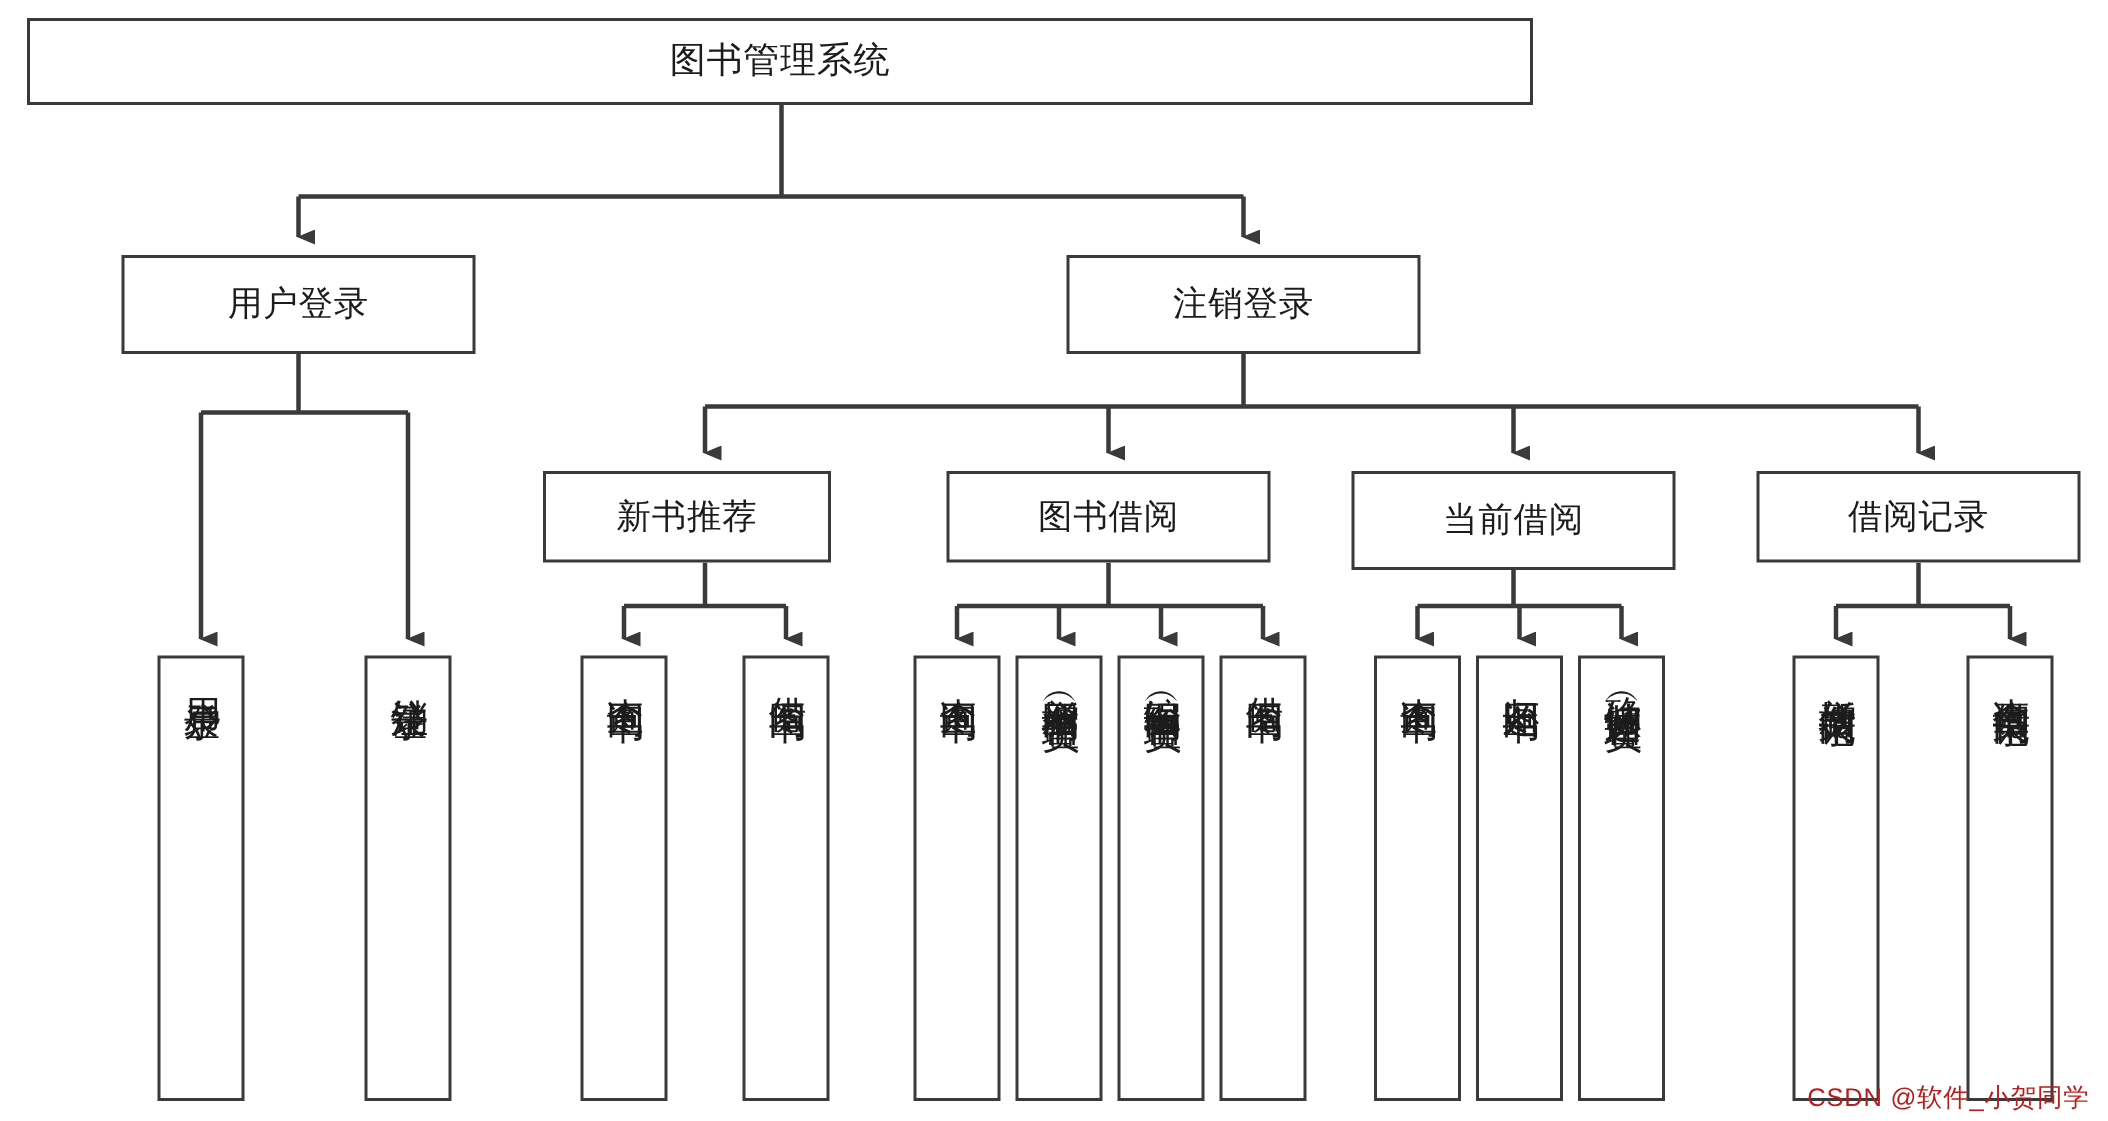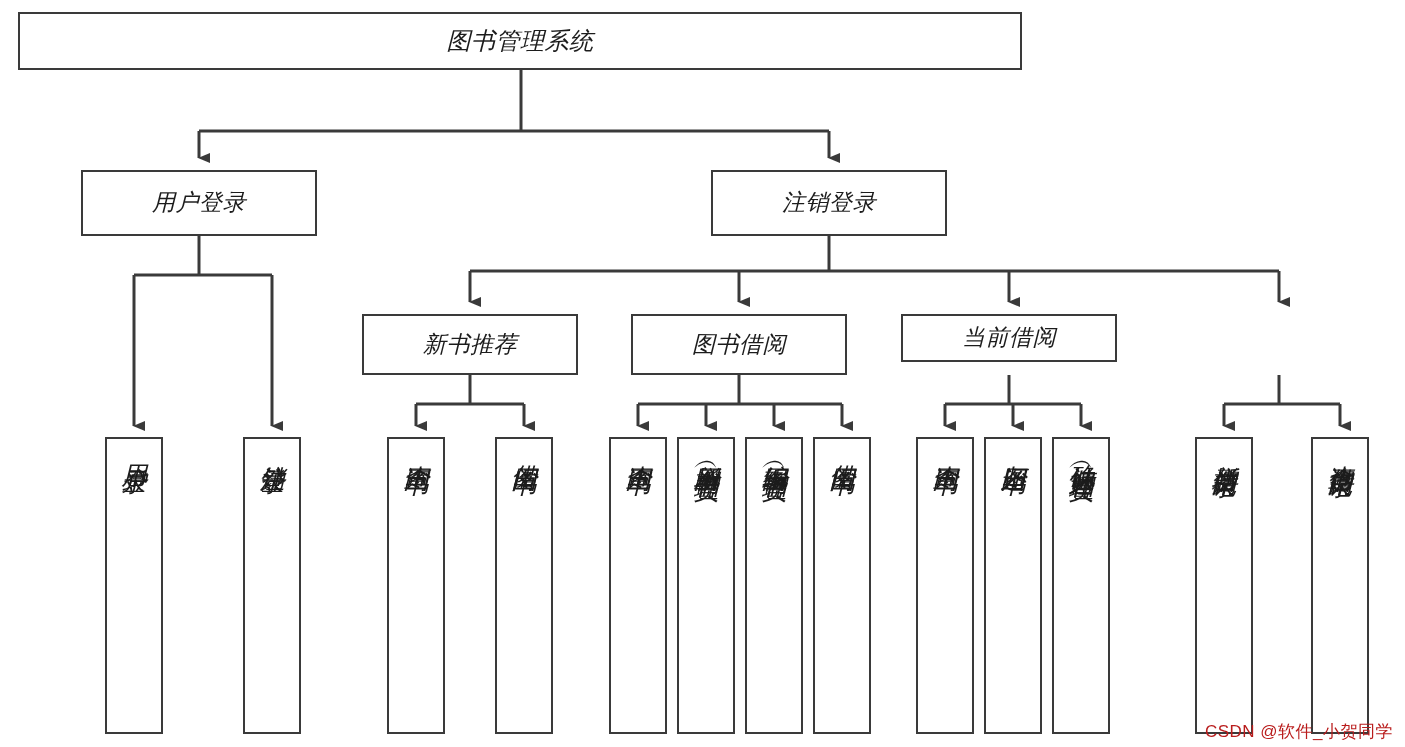--- a/index.html
+++ b/index.html
@@ -33,21 +33,20 @@
     display: flex;
     align-items: center;
     justify-content: center;
     color: #1c1c1c;
   }
   .node-label {
     display: block;
     text-align: center;
     line-height: 1.18;
     white-space: nowrap;
-    font-style: italic;
   }
   .node.horizontal .node-label {
     font-size: 23px;
     letter-spacing: 0.5px;
   }
   .node.vertical {
     align-items: flex-start;
     padding-top: 6px;
   }
   .node.vertical .node-label {
@@ -134,28 +133,31 @@
     <span class="node-label">图书管理系统</span>
   </div>
 
   <div class="node horizontal" style="left:81px; top:170px; width:236px; height:66px;">
     <span class="node-label">用户登录</span>
   </div>
   <div class="node horizontal" style="left:711px; top:170px; width:236px; height:66px;">
     <span class="node-label">注销登录</span>
   </div>
 
-  <div class="node horizontal" style="left:362px; top:314px; width:216px; height:61px;">
+  <div class="node horizontal" style="left:362px; top:314px; width:192px; height:61px;">
     <span class="node-label">新书推荐</span>
   </div>
   <div class="node horizontal" style="left:631px; top:314px; width:216px; height:61px;">
     <span class="node-label">图书借阅</span>
   </div>
-  <div class="node horizontal" style="left:901px; top:314px; width:216px; height:48px;">
+  <div class="node horizontal" style="left:901px; top:314px; width:216px; height:66px;">
     <span class="node-label">当前借阅</span>
+  </div>
+  <div class="node horizontal" style="left:1171px; top:314px; width:216px; height:61px;">
+    <span class="node-label">借阅记录</span>
   </div>
 
   <div class="node vertical" style="left:105px; top:437px; width:58px; height:297px;">
     <span class="node-label">用户登录</span>
   </div>
   <div class="node vertical" style="left:243px; top:437px; width:58px; height:297px;">
     <span class="node-label">注销登录</span>
   </div>
 
   <div class="node vertical" style="left:387px; top:437px; width:58px; height:297px;">

